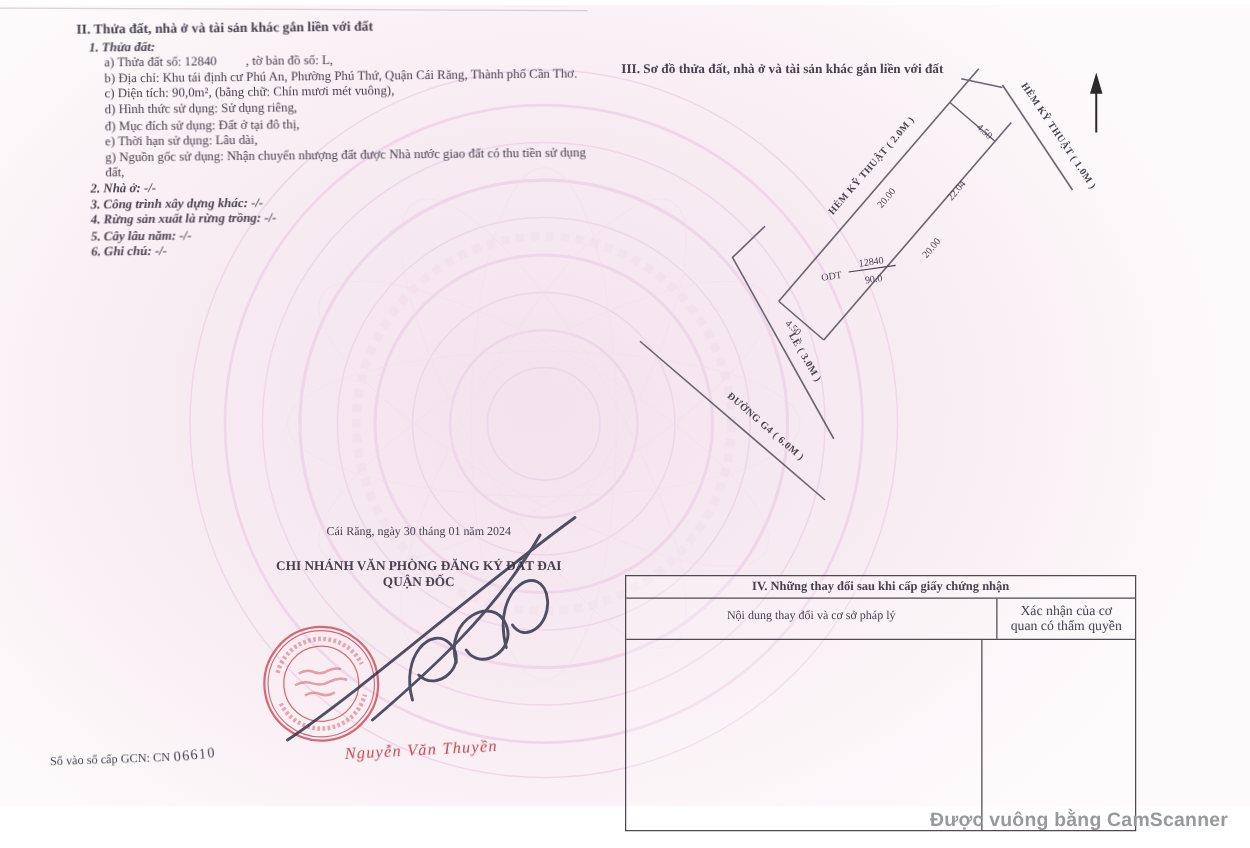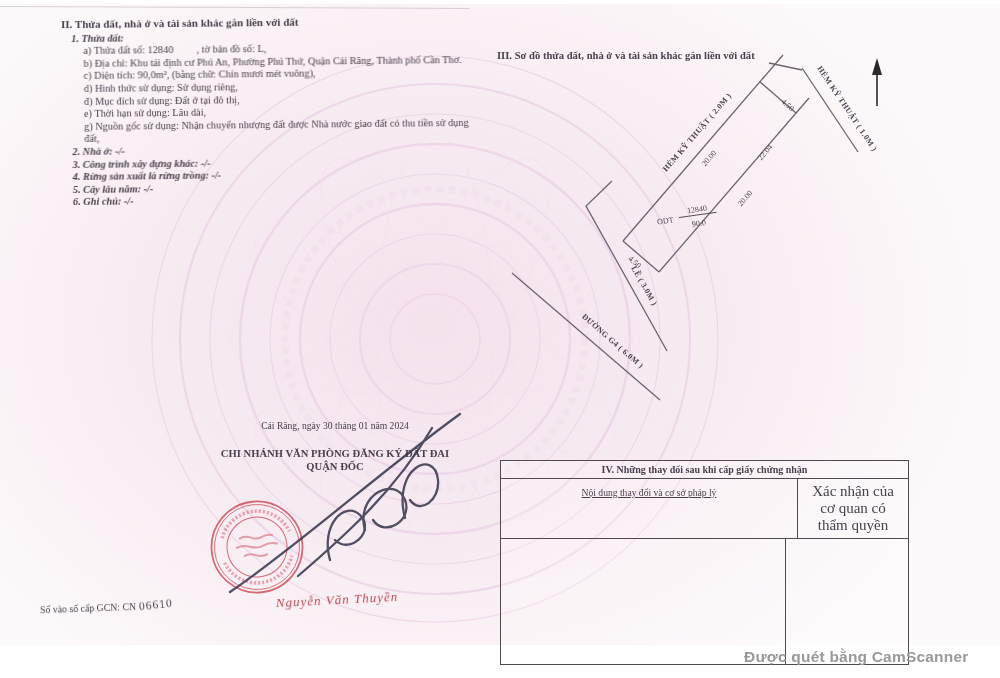--- a/index.html
+++ b/index.html
@@ -37,22 +37,22 @@
   .signer-name{position:absolute;left:252px;top:592px;width:170px;text-align:center;
         font-style:italic;font-size:13px;letter-spacing:1px;color:#b84752;transform:rotate(-3deg);
         filter:blur(.2px);}
   
   .table4{position:absolute;left:500px;top:417px;width:407px;height:203px;
         border:1.3px solid #4f4a52;display:flex;flex-direction:column;background:rgba(255,255,255,.25);
         filter:blur(.2px);margin-top:43px;}
   .t4-title{border-bottom:1px solid #4f4a52;text-align:center;font-weight:bold;font-size:10px;
         padding:3px 2px;}
   .t4-cols{display:flex;border-bottom:1px solid #4f4a52;}
-  .t4-col1{width:284px;border-right:1px solid #4f4a52;text-align:center;font-size:9.6px;padding:8px 6px;text-decoration:underline;}
-  .t4-col2{flex:1;text-align:center;font-size:15px;padding:4px 8px;}
+  .t4-col1{width:284px;border-right:1px solid #4f4a52;text-align:center;font-size:9.6px;padding:8px 6px;}
+  .t4-col2{flex:1;text-align:center;font-size:11px;padding:4px 8px;}
   .t4-body{display:flex;flex:1;}
   .t4-b1{width:284px;border-right:1px solid #4f4a52;}
   .t4-b2{flex:1;}
   
   .book-number{position:absolute;left:40px;top:601px;font-size:9.8px;transform:rotate(-2deg);
         filter:blur(.3px);}
   .book-hand{font-size:11.5px;letter-spacing:1px;display:inline-block;transform:rotate(-4deg) translateY(-1px);}
   .camscanner{position:absolute;left:744px;top:648px;font-family:"Liberation Sans","DejaVu Sans",sans-serif;
         font-weight:bold;font-size:15.5px;color:#97999b;letter-spacing:.2px;}
 </style>
@@ -171,13 +171,13 @@
   <div class="t4-body">
     <div class="t4-b1"></div>
     <div class="t4-b2"></div>
   </div>
 </div>
 
 <div class="book-number">
   <span>Số vào sổ cấp GCN: CN</span>
   <span class="book-hand">06610</span>
 </div>
-<div class="camscanner">Được quét bằng CamScanner</div>
+<div class="camscanner">Được vuông bằng CamScanner</div>
 
 </body></html>

